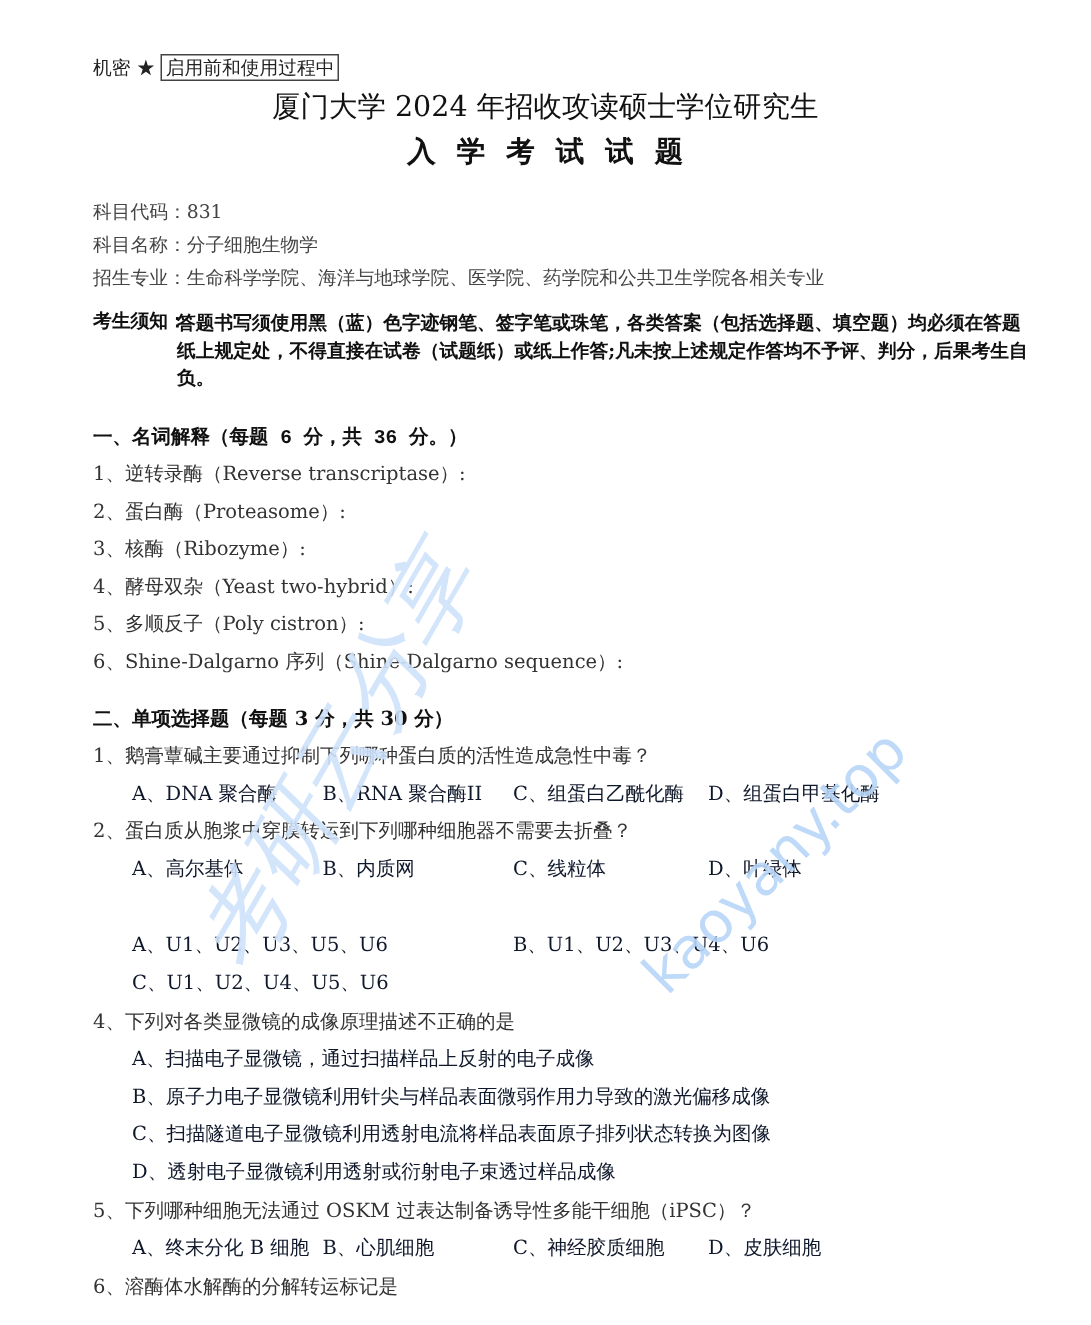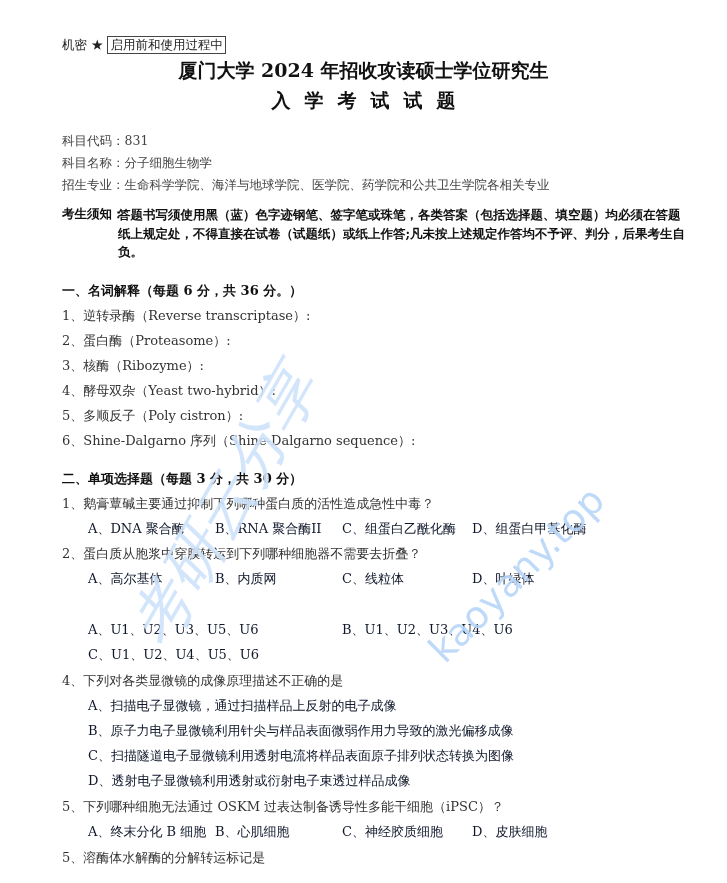--- a/index.html
+++ b/index.html
@@ -6,21 +6,21 @@
     body {
       width: 727px; height: 883px; overflow: hidden;
       background: #ffffff; position: relative;
       font-family: "DejaVu Serif", "Liberation Serif", serif;
       color: #222;
     }
     .page { position: absolute; left: 0; top: 0; width: 727px; height: 883px; }
     .abs { position: absolute; white-space: nowrap; }
     .secret-label { left: 62px; top: 36px; font-size: 12.5px; color:#222; }
     .secret-box { display:inline-block; border:1px solid #444; padding:0 2px; line-height:16px; margin-left:4px; }
-    .title1 { left: 0; width: 727px; text-align: center; top: 58px; font-size: 19px; font-weight: bold; color:#111; }
+    .title1 { left: 0; width: 727px; text-align: center; top: 58px; font-size: 19px; font-weight: normal; color:#111; }
     .title2 { left: 0; width: 727px; text-align: center; top: 88px; font-size: 19px; font-weight: bold; letter-spacing: 14px; color:#111; padding-left:14px; box-sizing:border-box; }
     .meta { left: 62px; font-size: 12.5px; color:#444; }
     .notice-label { left: 62px; top: 206px; font-size: 12.5px; font-weight: bold; color:#111; }
     .notice-text { left: 118px; top: 206px; width: 570px; white-space: normal; font-size: 12.5px; font-weight: bold; line-height: 18.5px; color:#111; }
     .section { left: 62px; font-size: 13px; font-weight: bold; color:#111; }
     .q { left: 62px; font-size: 13px; color:#333; }
     .opt { font-size: 13px; color:#0f172a; }
     .watermark { position:absolute; color:#cfe3fb; font-family:"DejaVu Sans", sans-serif; pointer-events:none; opacity:0.9; }
     .wm-cn { font-size: 62px; font-style: italic; transform: rotate(-60deg); transform-origin: left top; }
     .wm-url { font-size: 38px; color:#b7d6f8; transform: rotate(-45deg); transform-origin: left top; }
@@ -36,21 +36,21 @@
   <div class="abs title1">厦门大学 2024 年招收攻读硕士学位研究生</div>
   <div class="abs title2">入学考试试题</div>
 
   <div class="abs meta" style="top:133px;">科目代码：831</div>
   <div class="abs meta" style="top:155px;">科目名称：分子细胞生物学</div>
   <div class="abs meta" style="top:177px;">招生专业：生命科学学院、海洋与地球学院、医学院、药学院和公共卫生学院各相关专业</div>
 
   <div class="abs notice-label">考生须知：</div>
   <div class="abs notice-text">答题书写须使用黑（蓝）色字迹钢笔、签字笔或珠笔，各类答案（包括选择题、填空题）均必须在答题纸上规定处，不得直接在试卷（试题纸）或纸上作答;凡未按上述规定作答均不予评、判分，后果考生自负。</div>
 
-  <div class="abs section" style="top:282px;">一、名词解释（每题 6 分，共 36 分。）</div>
+  <div class="abs section" style="top:282px;font-family:Liberation Mono, monospace;">一、名词解释（每题 6 分，共 36 分。）</div>
   <div class="abs q" style="top:307px;">1、逆转录酶（Reverse transcriptase）:</div>
   <div class="abs q" style="top:332px;">2、蛋白酶（Proteasome）:</div>
   <div class="abs q" style="top:357px;">3、核酶（Ribozyme）:</div>
   <div class="abs q" style="top:382px;">4、酵母双杂（Yeast two-hybrid）:</div>
   <div class="abs q" style="top:407px;">5、多顺反子（Poly cistron）:</div>
   <div class="abs q" style="top:432px;">6、Shine-Dalgarno 序列（Shine-Dalgarno sequence）:</div>
 
   <div class="abs section" style="top:470px;">二、单项选择题（每题 3 分，共 30 分）</div>
 
   <div class="abs q" style="top:495px;">1、鹅膏蕈碱主要通过抑制下列哪种蛋白质的活性造成急性中毒？</div>
@@ -74,17 +74,17 @@
   <div class="abs opt" style="top:722px; left:88px;">B、原子力电子显微镜利用针尖与样品表面微弱作用力导致的激光偏移成像</div>
   <div class="abs opt" style="top:772px; left:88px;">D、透射电子显微镜利用透射或衍射电子束透过样品成像</div>
   <div class="abs opt" style="top:747px; left:88px;">C、扫描隧道电子显微镜利用透射电流将样品表面原子排列状态转换为图像</div>
 
   <div class="abs q" style="top:798px;">5、下列哪种细胞无法通过 OSKM 过表达制备诱导性多能干细胞（iPSC）？</div>
   <div class="abs opt" style="top:823px; left:88px;">A、终末分化 B 细胞</div>
   <div class="abs opt" style="top:823px; left:215px;">B、心肌细胞</div>
   <div class="abs opt" style="top:823px; left:342px;">C、神经胶质细胞</div>
   <div class="abs opt" style="top:823px; left:472px;">D、皮肤细胞</div>
 
-  <div class="abs q" style="top:849px;">5、溶酶体水解酶的分解转运标记是</div>
+  <div class="abs q" style="top:849px;">6、溶酶体水解酶的分解转运标记是</div>
 
   <div class="watermark wm-cn" style="left:110px; top:620px;">考研云分享</div>
   <div class="watermark wm-url" style="left:420px; top:640px;">kaoyany.top</div>
 </div>
 
 </body></html>

